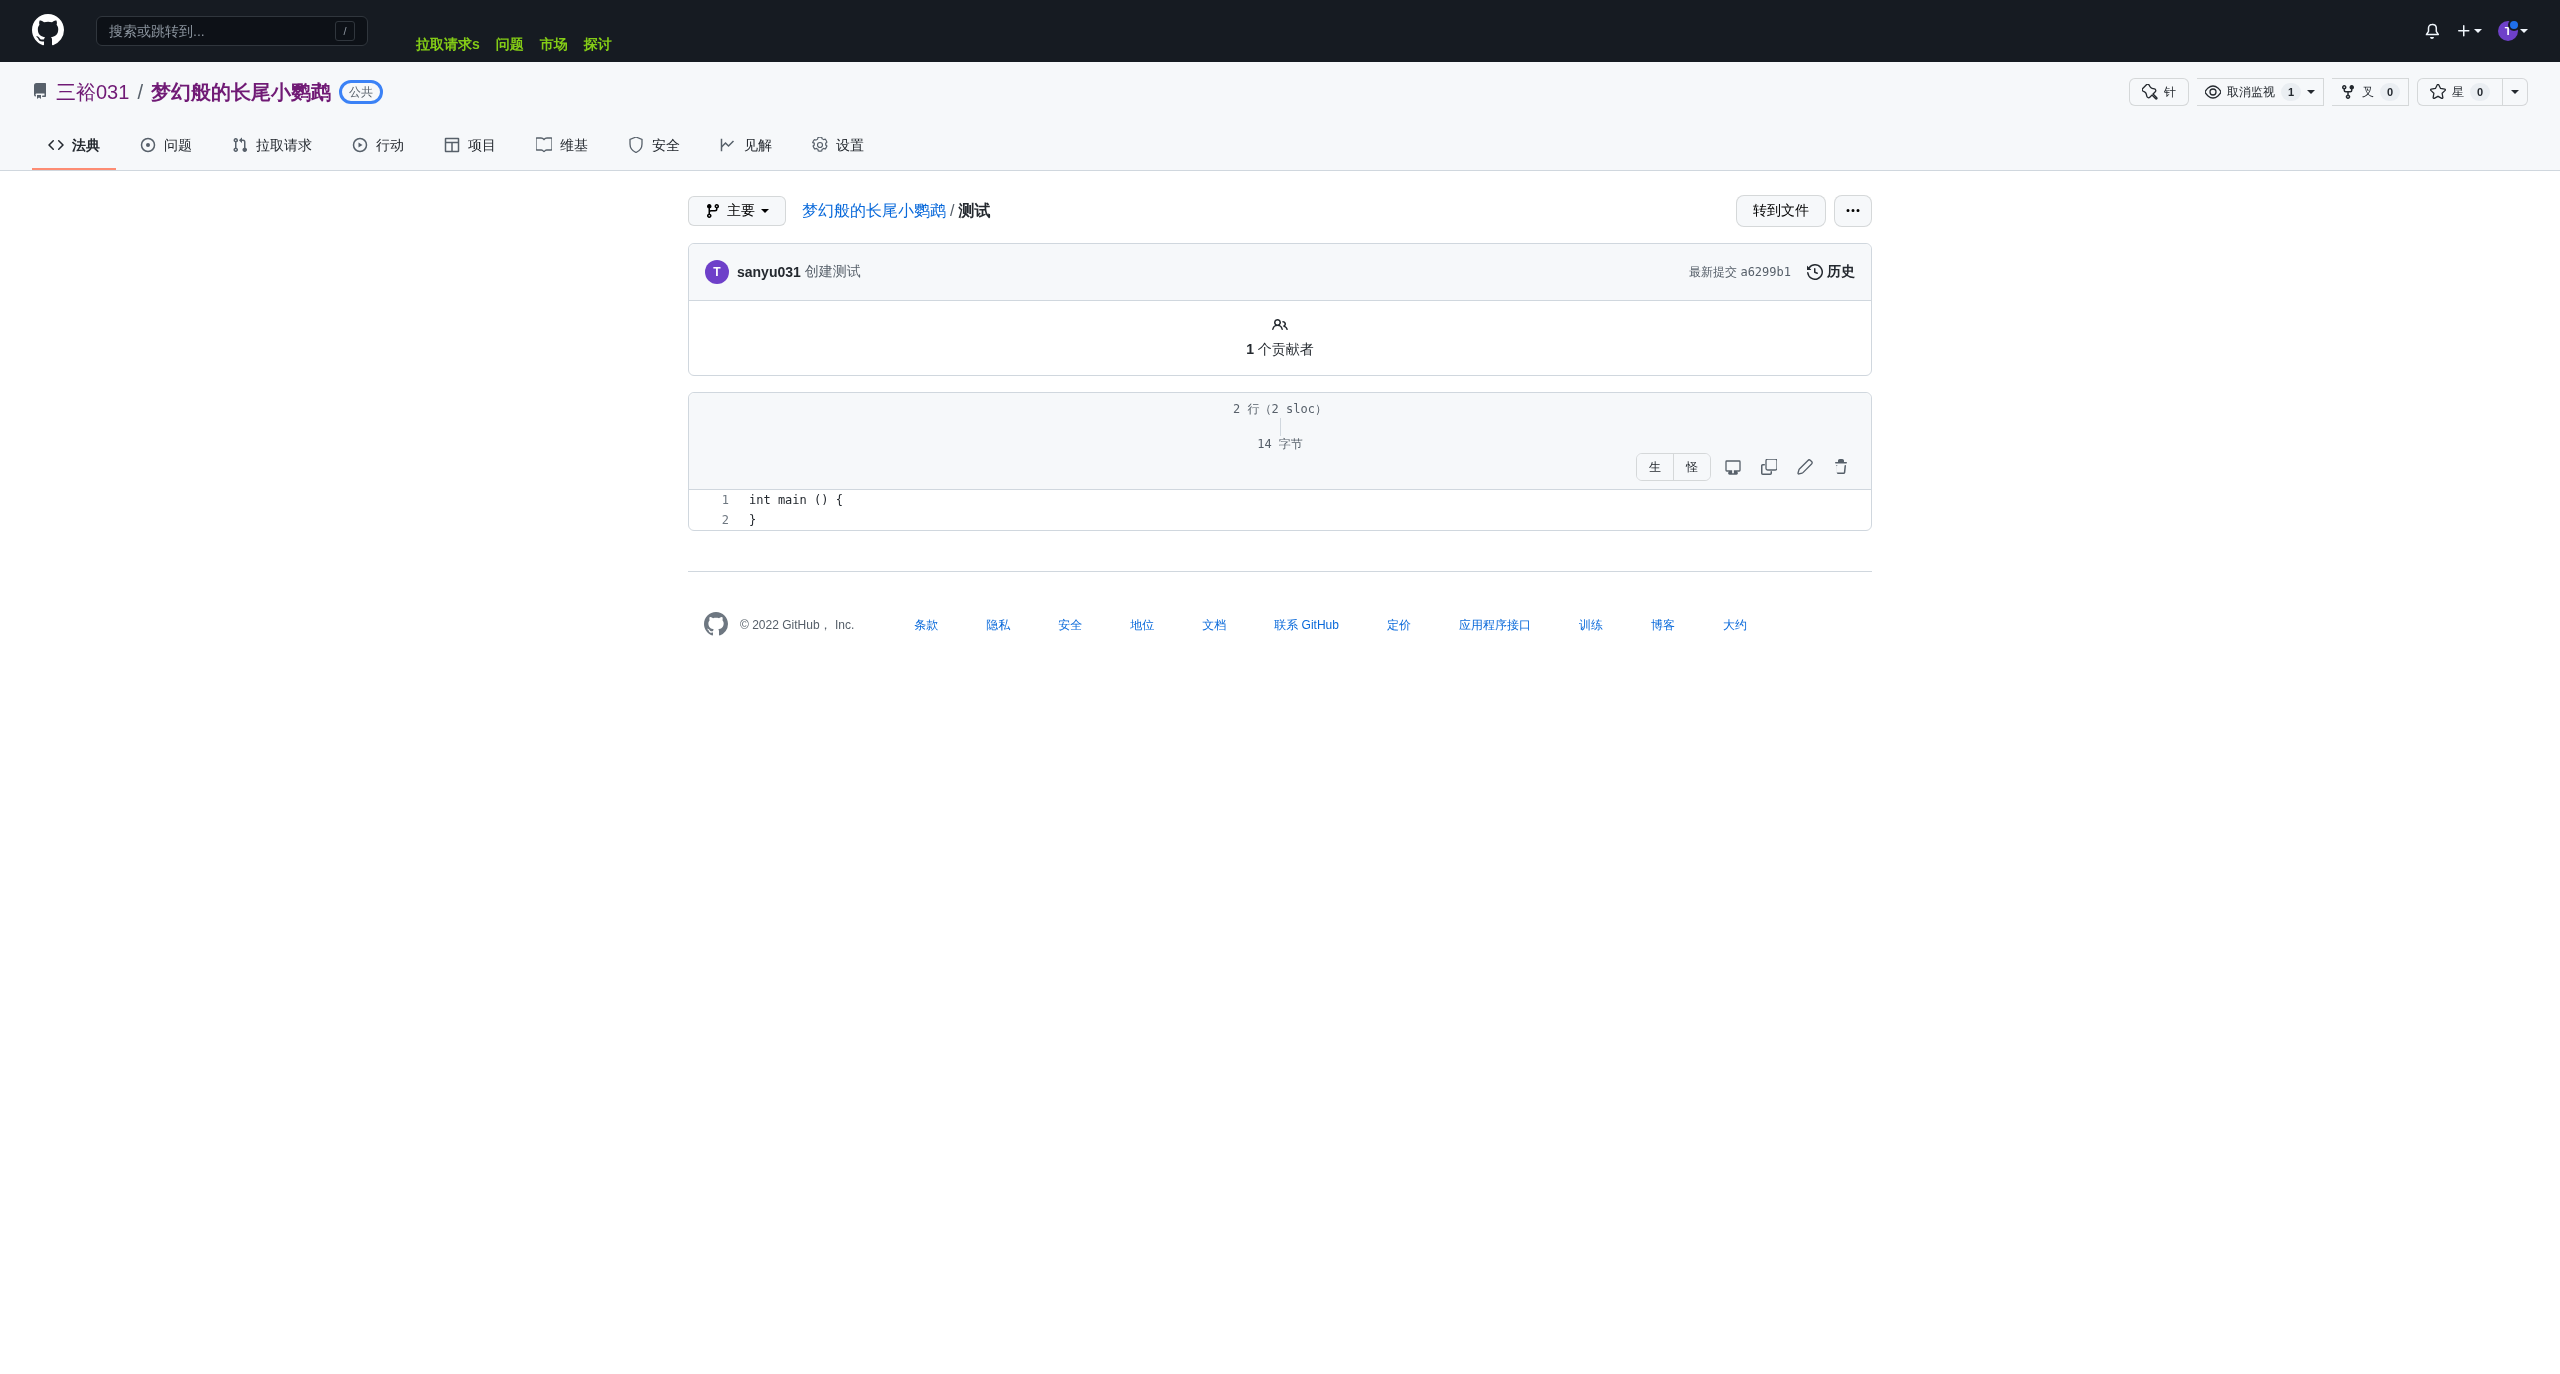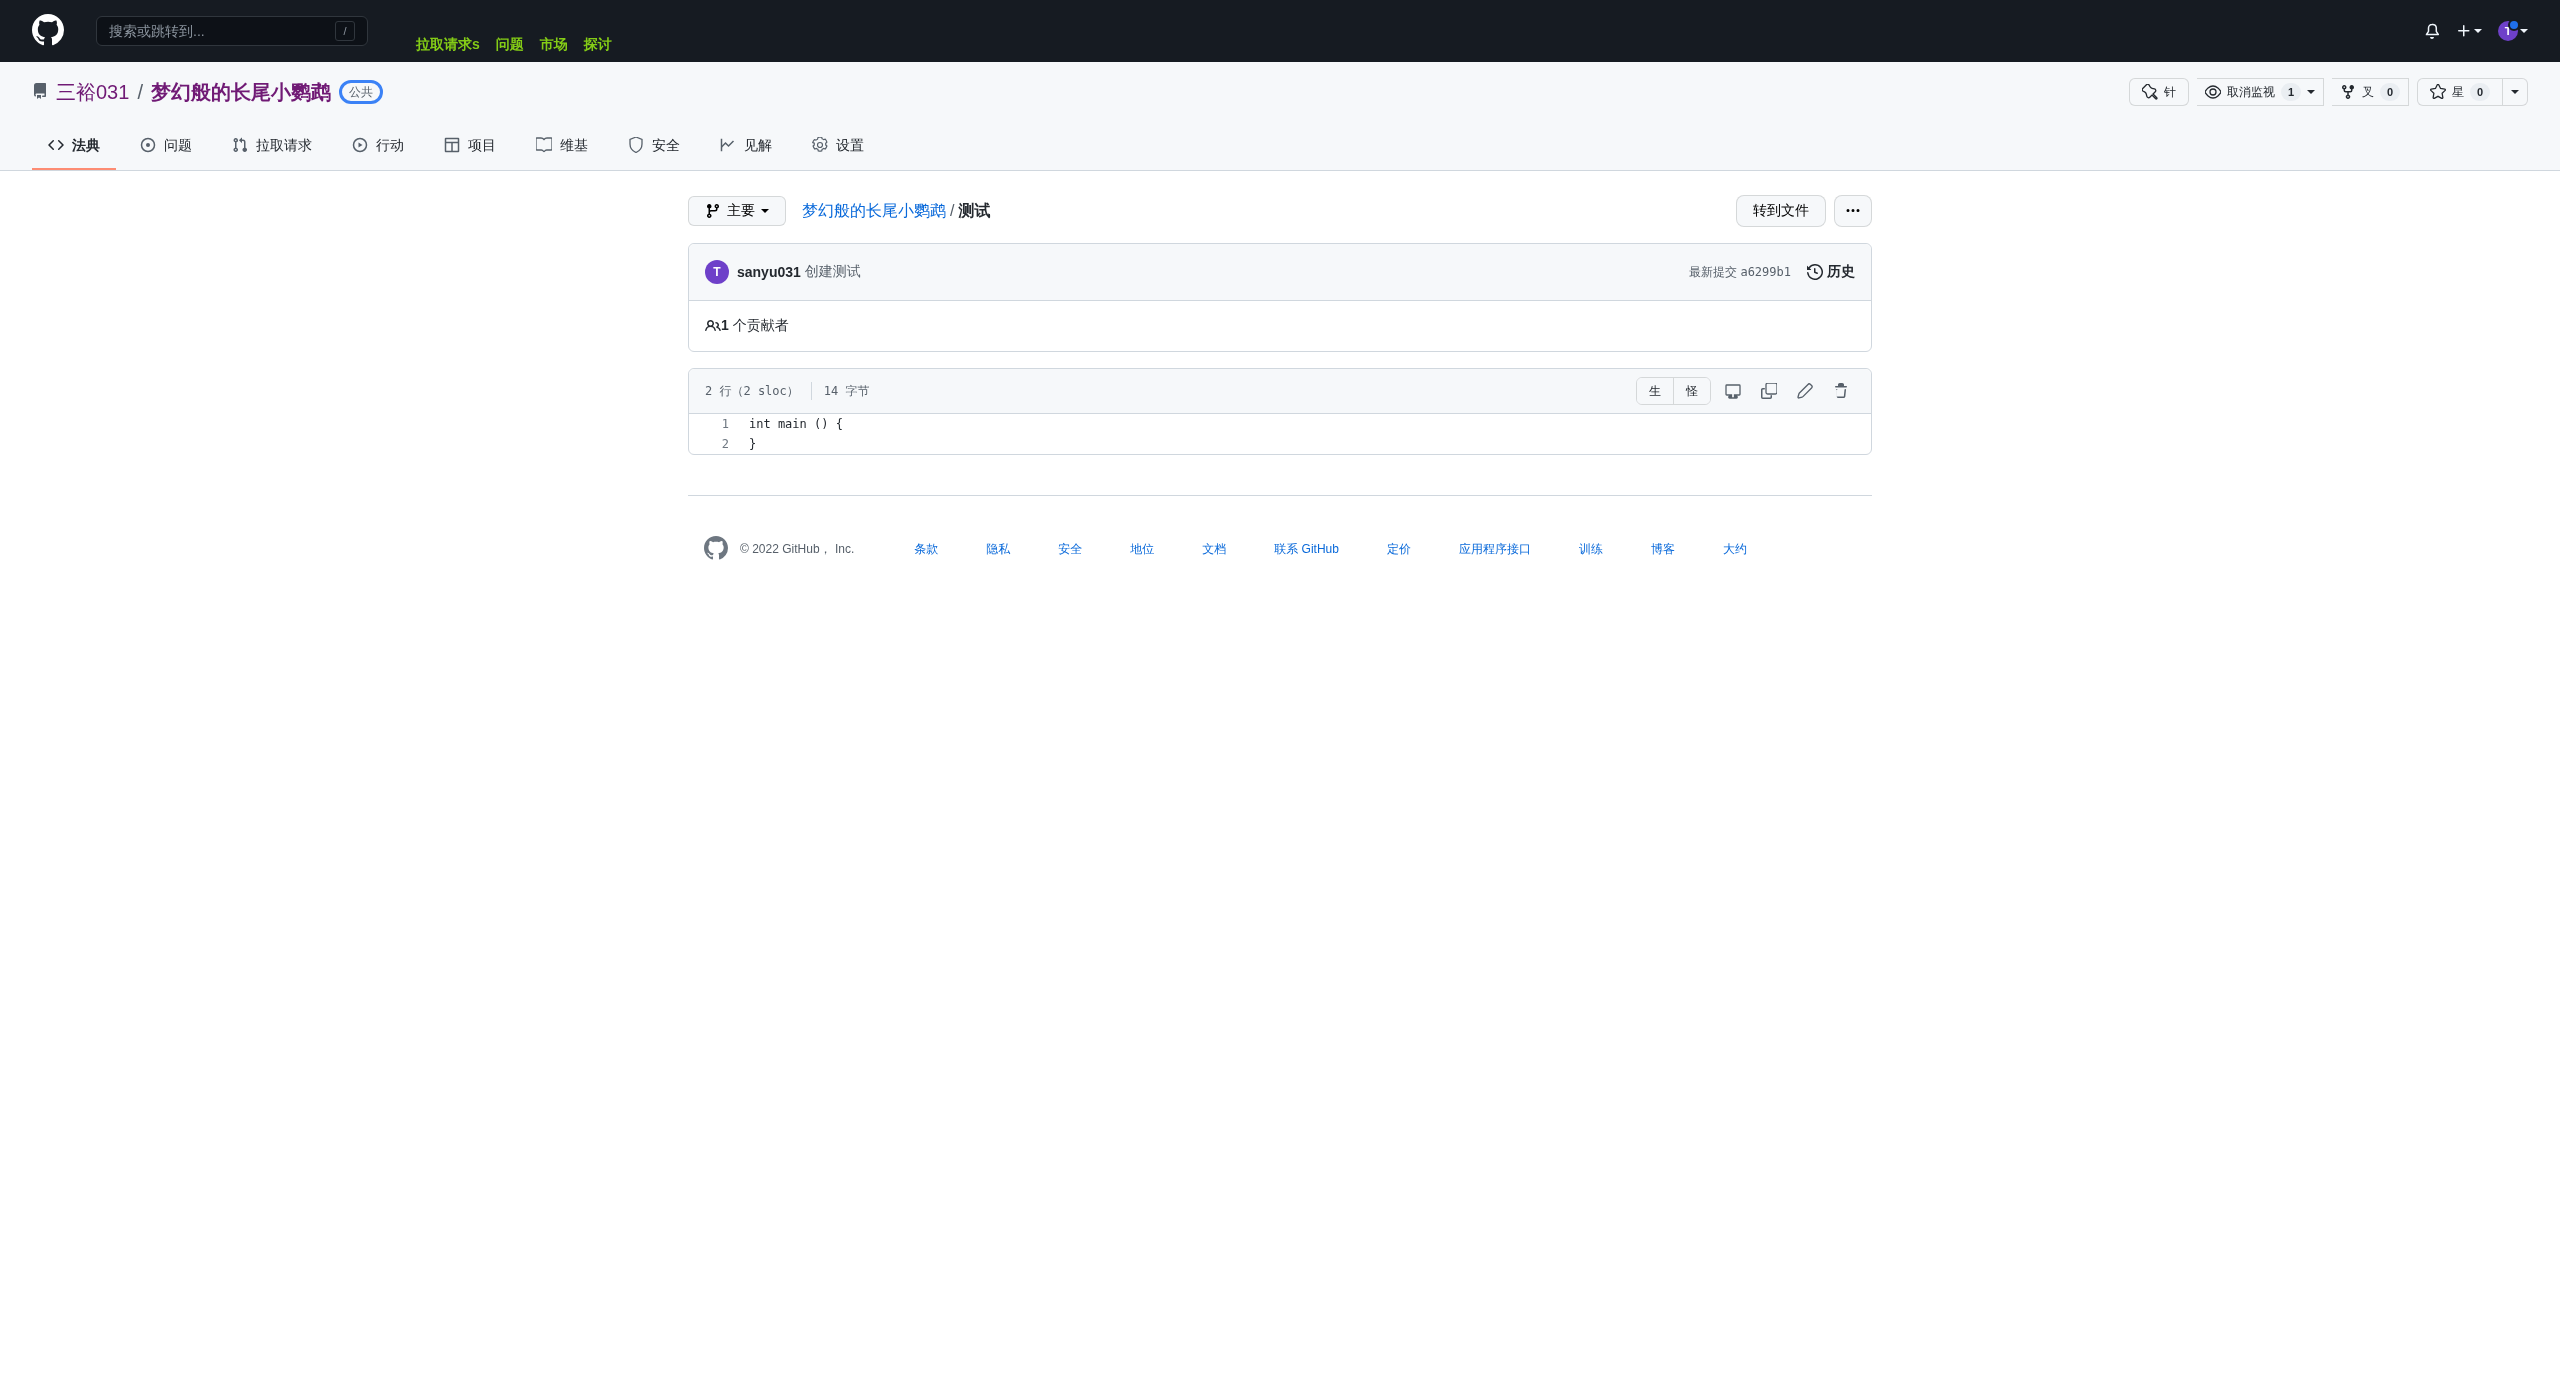--- a/index.html
+++ b/index.html
@@ -58,25 +58,25 @@
 
 .box { border: 1px solid #d0d7de; border-radius: 6px; margin-bottom: 16px; }
 .commit-row { display: flex; align-items: center; padding: 16px; background: #f6f8fa; border-bottom: 1px solid #d0d7de; border-top-left-radius: 6px; border-top-right-radius: 6px; }
 .commit-avatar { width: 24px; height: 24px; border-radius: 50%; background: #6e40c9; display: flex; align-items: center; justify-content: center; color: #fff; font-size: 12px; font-weight: 600; margin-right: 8px; }
 .commit-author { font-weight: 600; margin-right: 4px; }
 .commit-msg { color: #57606a; }
 .commit-meta { margin-left: auto; display: flex; align-items: center; gap: 16px; }
 .commit-latest { color: #57606a; font-size: 12px; }
 .commit-latest .sha { font-family: ui-monospace, monospace; color: #57606a; }
 .history-link { display: flex; align-items: center; gap: 4px; font-weight: 600; color: #24292f; cursor: pointer; }
-.contributors-row { display: flex; align-items: center; padding: 16px; }
+.contributors-row { display: flex; align-items: center; gap: 8px; padding: 16px; flex-direction: column; }
 .contributors-row .num { font-weight: 600; }
 
 
-.code-header { display: flex; align-items: center; padding: 8px 16px; background: #f6f8fa; border-bottom: 1px solid #d0d7de; border-top-left-radius: 6px; border-top-right-radius: 6px; font-size: 12px; color: #57606a; font-family: ui-monospace, monospace; }
+.code-header { display: flex; align-items: center; padding: 8px 16px; background: #f6f8fa; border-bottom: 1px solid #d0d7de; border-top-left-radius: 6px; border-top-right-radius: 6px; font-size: 12px; color: #57606a; font-family: ui-monospace, monospace; flex-direction: column; }
 .code-header .divider { width: 1px; height: 18px; background: #d0d7de; margin: 0 12px; }
 .code-actions { margin-left: auto; display: flex; align-items: center; gap: 8px; }
 .btn-sm-group { display: flex; border: 1px solid rgba(27,31,36,0.15); border-radius: 6px; overflow: hidden; }
 .btn-sm-group button { background: #f6f8fa; border: none; padding: 3px 12px; font-size: 12px; cursor: pointer; color: #24292f; line-height: 20px; }
 .btn-sm-group button + button { border-left: 1px solid rgba(27,31,36,0.15); }
 .icon-btn { background: transparent; border: none; padding: 6px; cursor: pointer; color: #57606a; display: flex; align-items: center; border-radius: 6px; }
 .code-body { font-family: ui-monospace, SFMono-Regular, monospace; font-size: 12px; }
 .code-line { display: flex; }
 .line-num { width: 50px; text-align: right; padding: 0 10px; color: #6e7781; user-select: none; line-height: 20px; }
 .line-content { padding: 0 10px; line-height: 20px; white-space: pre; }

